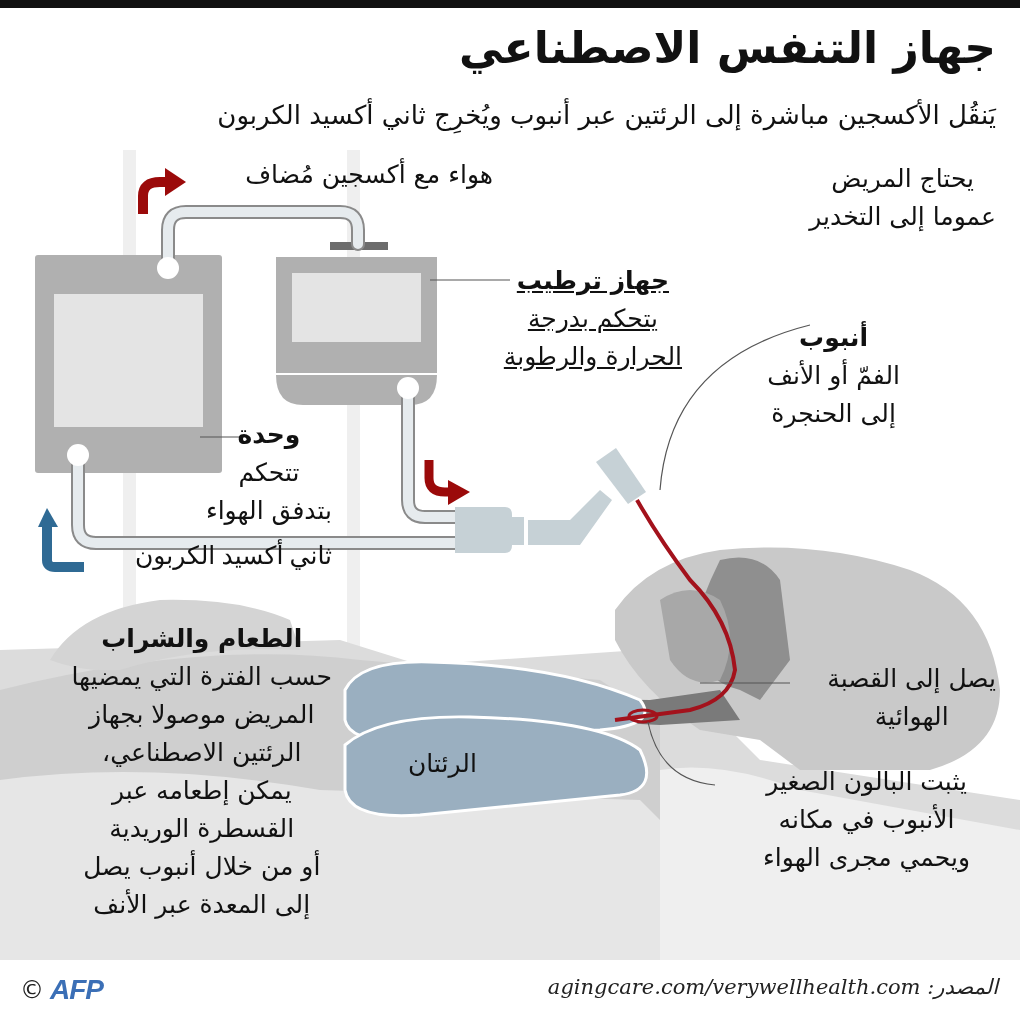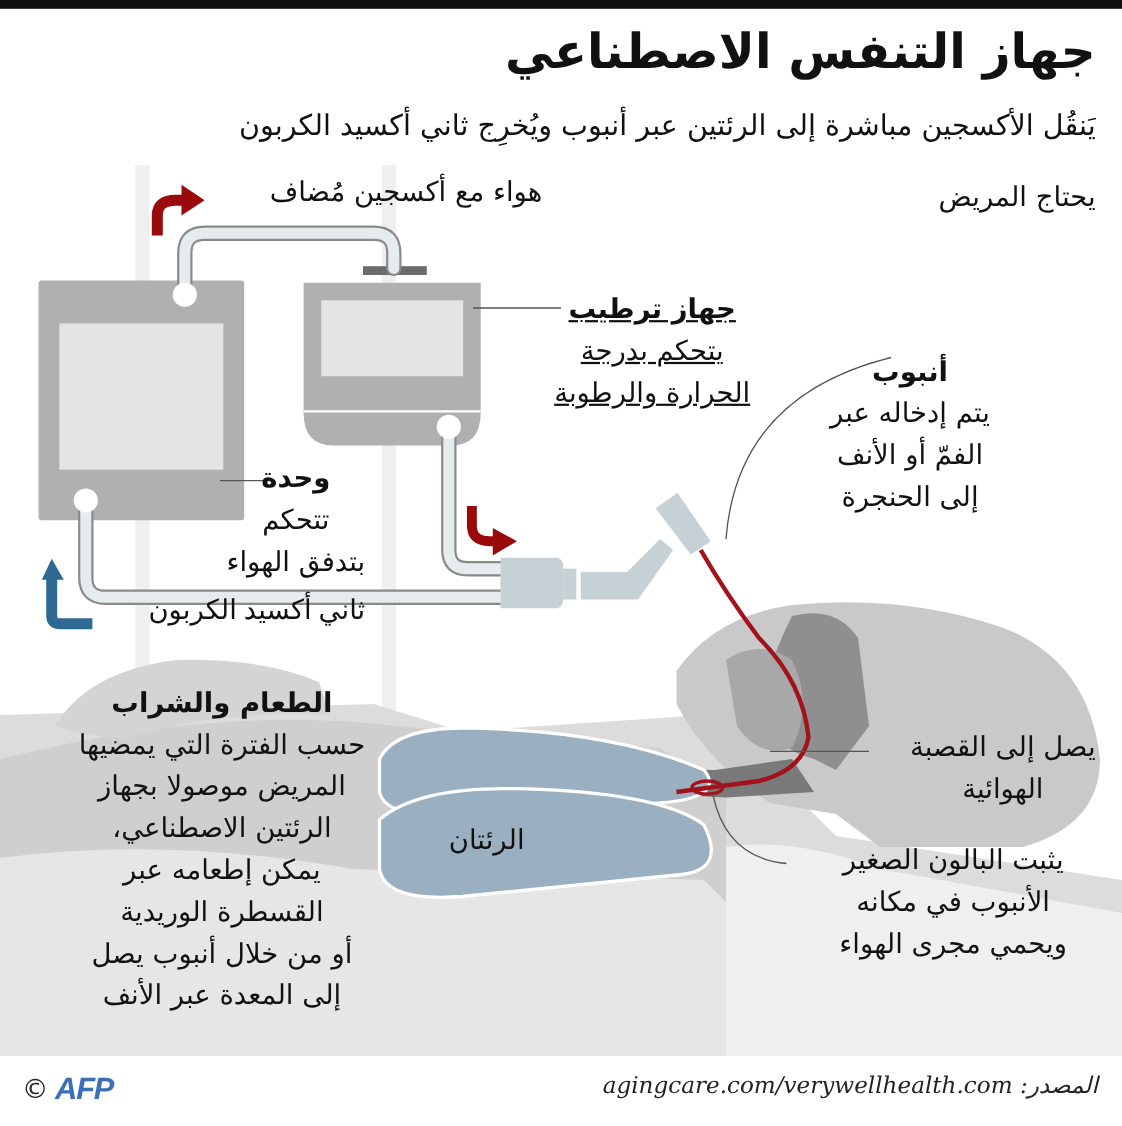--- a/index.html
+++ b/index.html
@@ -81,33 +81,33 @@
   <path d="M660 490 Q670 360 810 325" fill="none" stroke="#555" stroke-width="1.2"></path>
   <line x1="700" y1="683" x2="790" y2="683" stroke="#555" stroke-width="1.2"></line>
   <path d="M648 722 Q660 780 715 785" fill="none" stroke="#555" stroke-width="1.2"></path>
 </svg>
 
 <div class="t title">جهاز التنفس الاصطناعي</div>
 <div class="t subtitle">يَنقُل الأكسجين مباشرة إلى الرئتين عبر أنبوب ويُخرِج ثاني أكسيد الكربون</div>
 
 <div class="t lbl" style="right:24px; top:160px;">
   <div>يحتاج المريض</div>
+  <div>عموما إلى التخدير</div>
 </div>
 
 <div class="t lbl" style="right:527px; top:156px;">هواء مع أكسجين مُضاف</div>
 
 <div class="t lbl" style="right:338px; top:262px;text-decoration:underline;">
   <div class="bold">جهاز ترطيب</div>
   <div>يتحكم بدرجة</div>
   <div>الحرارة والرطوبة</div>
 </div>
 
 <div class="t lbl" style="right:120px; top:319px;">
   <div class="bold">أنبوب</div>
-  <div>يتم إدخاله عبر</div>
   <div>الفمّ أو الأنف</div>
   <div>إلى الحنجرة</div>
 </div>
 
 <div class="t lbl" style="right:688px; top:416px;">
   <div class="bold">وحدة</div>
   <div>تتحكم</div>
   <div>بتدفق الهواء</div>
 </div>
 

